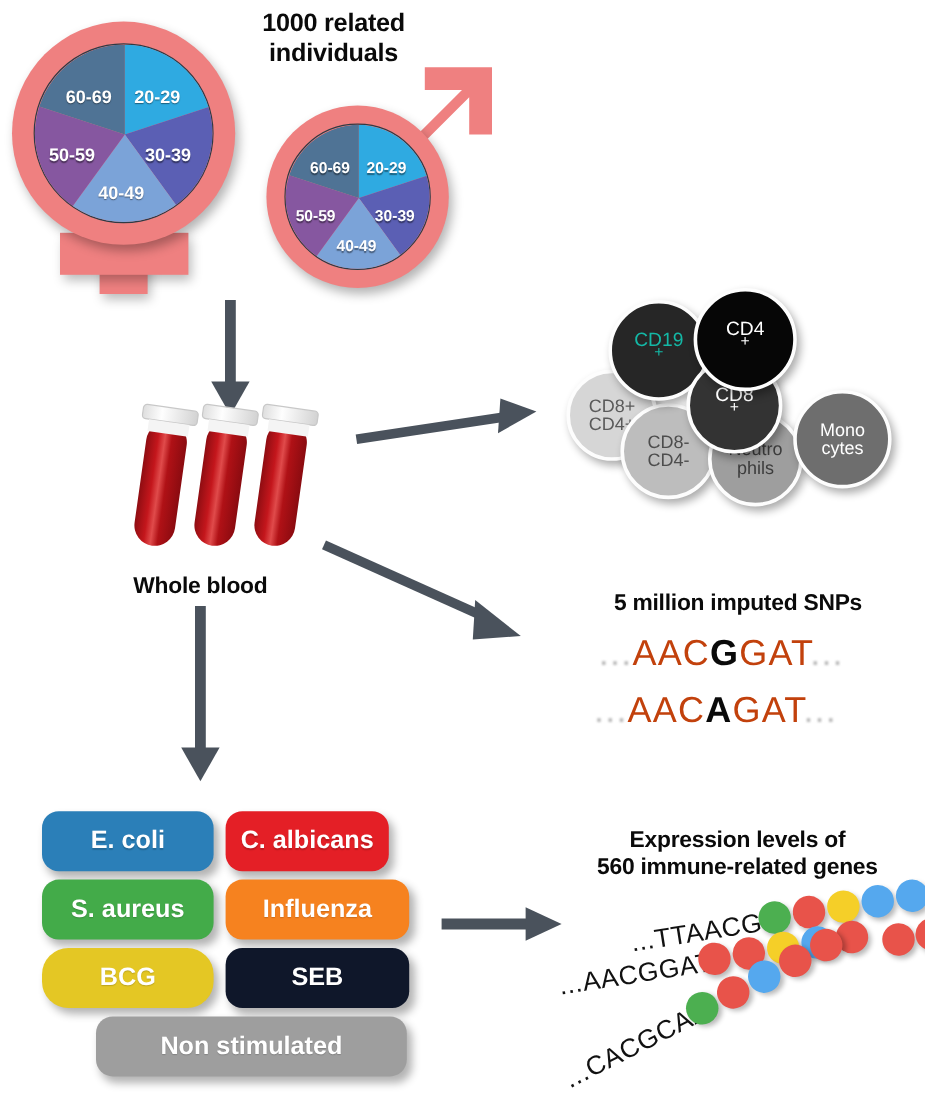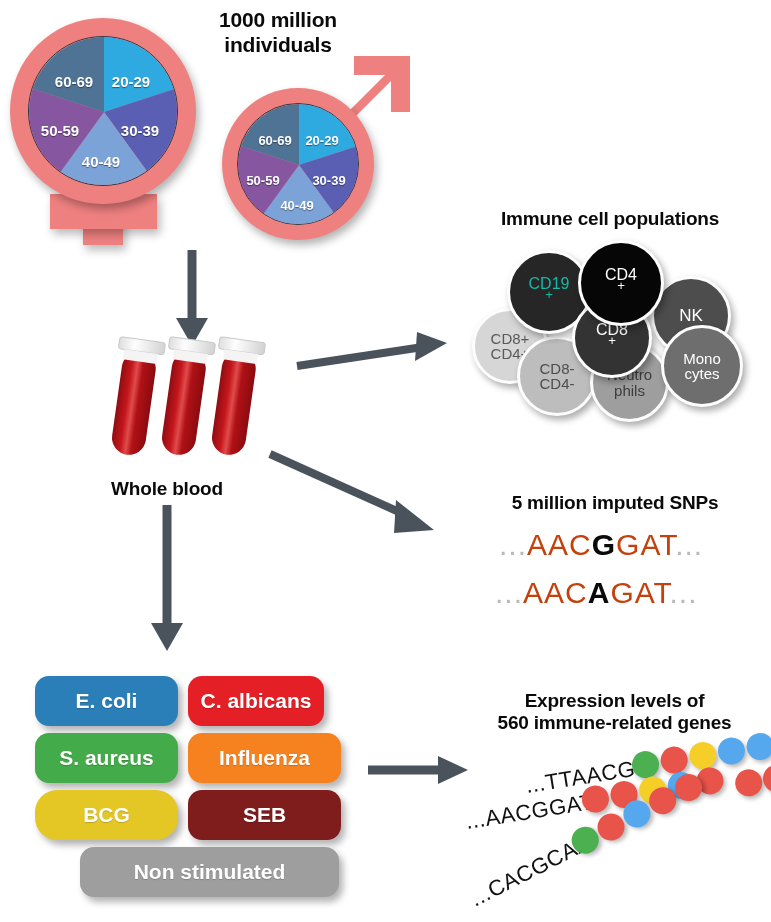--- a/index.html
+++ b/index.html
@@ -117,21 +117,21 @@
     border-radius: 50%;
     box-shadow: 2px 3px 4px rgba(0,0,0,0.28);
   }
 </style>
 </head>
 <body>
 
 <div id="stage">
 
   <div class="abs heading" style="left:168px; top:8px; width:220px; font-size:21px;">
-    <div>1000 million</div>
+    <div>1000 related</div>
     <div>individuals</div>
   </div>
 
   <div class="gender-wrap" style="left:10px; top:18px; width:190px; height:230px;">
     <div class="f-stem" style="left:73px; top:140px; width:40px; height:87px;"></div>
     <div class="f-stem" style="left:40px; top:176px; width:107px; height:35px;"></div>
     <div class="ring" style="left:0px; top:0px; width:186px; height:186px;"></div>
     <div class="pie" style="left:18px; top:18px; width:150px; height:150px;">
       <svg width="150" height="150" viewBox="0 0 150 150">
 
@@ -231,21 +231,20 @@
     </svg>
   </div>
 
   <div class="abs arrow" style="left:145px; top:505px; width:44px; height:150px;">
     <svg width="44" height="150" viewBox="0 0 44 150">
       <line x1="22" y1="0" x2="22" y2="122" stroke="#4a525c" stroke-width="9"></line>
       <polygon points="6,118 38,118 22,146" fill="#4a525c"></polygon>
     </svg>
   </div>
 
-  <div class="abs heading" style="left:455px; top:208px; width:310px; font-size:19px;">Immune cell populations</div>
 
   <div class="abs" style="left:465px; top:240px; width:300px; height:180px;">
 
     <div class="cell" style="left:7px; top:68px; width:76px; height:76px; background:#d6d6d6; color:#5a5a5a; font-size:15px; z-index:2;">
       <div>
         <span>CD8+</span>
         <span>CD4+</span>
       </div>
     </div>
 
@@ -254,25 +253,20 @@
         <span><span>CD19</span><sup>+</sup></span>
       </div>
     </div>
 
     <div class="cell" style="left:113px; top:0px; width:86px; height:86px; background:#060606; color:#ffffff; font-size:16px; z-index:6;">
       <div>
         <span><span>CD4</span><sup>+</sup></span>
       </div>
     </div>
 
-    <div class="cell" style="left:186px; top:36px; width:80px; height:80px; background:#4d4d4d; color:#ffffff; font-size:17px; z-index:3;">
-      <div>
-        <span>NK</span>
-      </div>
-    </div>
 
     <div class="cell" style="left:107px; top:58px; width:80px; height:80px; background:#333333; color:#ffffff; font-size:16px; z-index:5;">
       <div>
         <span><span>CD8</span><sup>+</sup></span>
       </div>
     </div>
 
     <div class="cell" style="left:52px; top:96px; width:80px; height:80px; background:#bdbdbd; color:#4d4d4d; font-size:15px; z-index:3;">
       <div>
         <span>CD8-</span>
@@ -315,21 +309,21 @@
     </div>
     <div class="pill" style="left:0px; top:57px; width:143px; height:50px; background:#43ab49; font-size:21px;">
       <span>S. aureus</span>
     </div>
     <div class="pill" style="left:153px; top:57px; width:153px; height:50px; background:#f6821f; font-size:21px;">
       <span>Influenza</span>
     </div>
     <div class="pill" style="left:0px; top:114px; width:143px; height:50px; background:#e4c724; font-size:21px;border-radius:22px;">
       <span>BCG</span>
     </div>
-    <div class="pill" style="left:153px; top:114px; width:153px; height:50px; background:#7f1d1d; font-size:21px;">
+    <div class="pill" style="left:153px; top:114px; width:153px; height:50px; background:#0f172a; font-size:21px;">
       <span>SEB</span>
     </div>
     <div class="pill" style="left:45px; top:171px; width:259px; height:50px; background:#9e9e9e; font-size:21px;">
       <span>Non stimulated</span>
     </div>
   </div>
 
   <div class="abs arrow" style="left:366px; top:750px; width:105px; height:40px;">
     <svg width="105" height="40" viewBox="0 0 105 40">
       <line x1="2" y1="20" x2="76" y2="20" stroke="#4a525c" stroke-width="9"></line>

